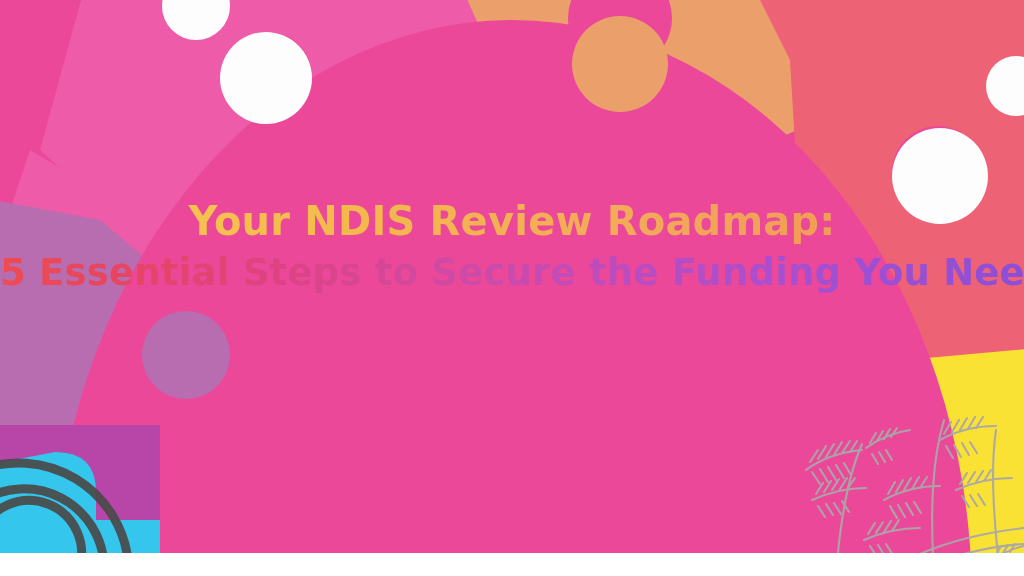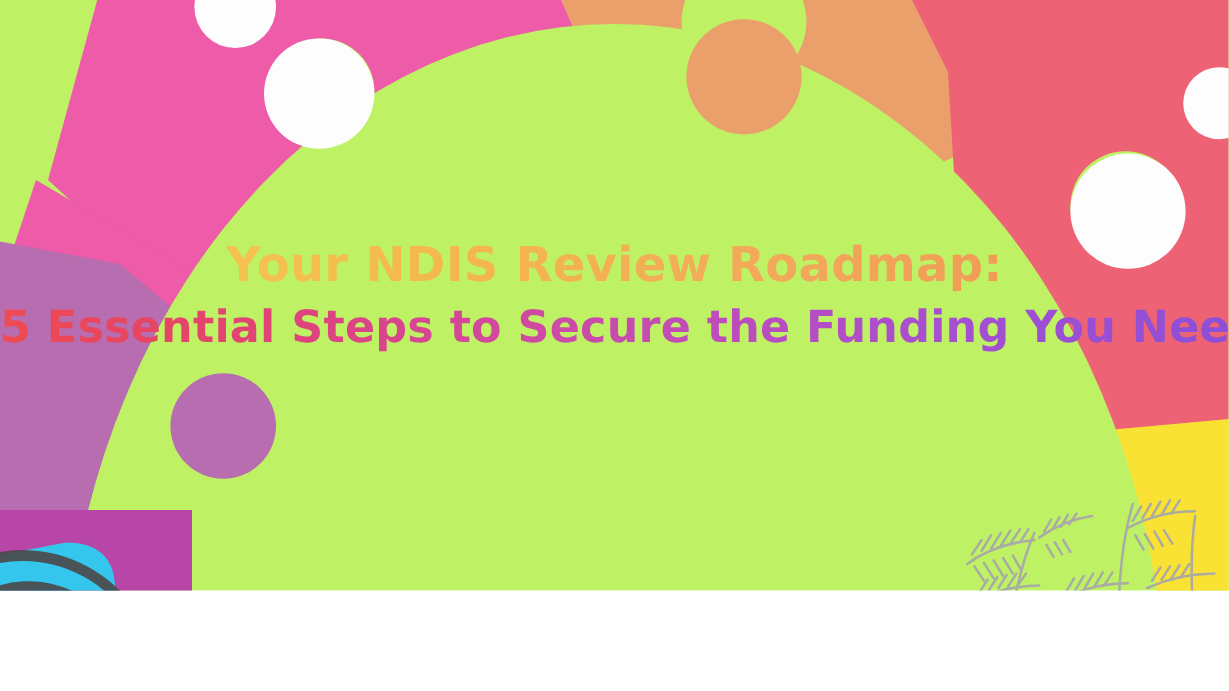--- a/index.html
+++ b/index.html
@@ -7,22 +7,22 @@
 
   html, body {
     width:1024px; height:576px;
     overflow:hidden;
     background:#ffffff;
     font-family:"Liberation Sans", sans-serif;
   }
 
   #slide {
     position:relative;
-    width:1024px; height:492px;
-    background:#bef264;
+    width:1024px; height:553px;
+    background:#ec4899;
     overflow:hidden;
   }
 
   
   #art {
     position:absolute;
     inset:0;
     width:1024px; height:576px;
     display:block;
   }

